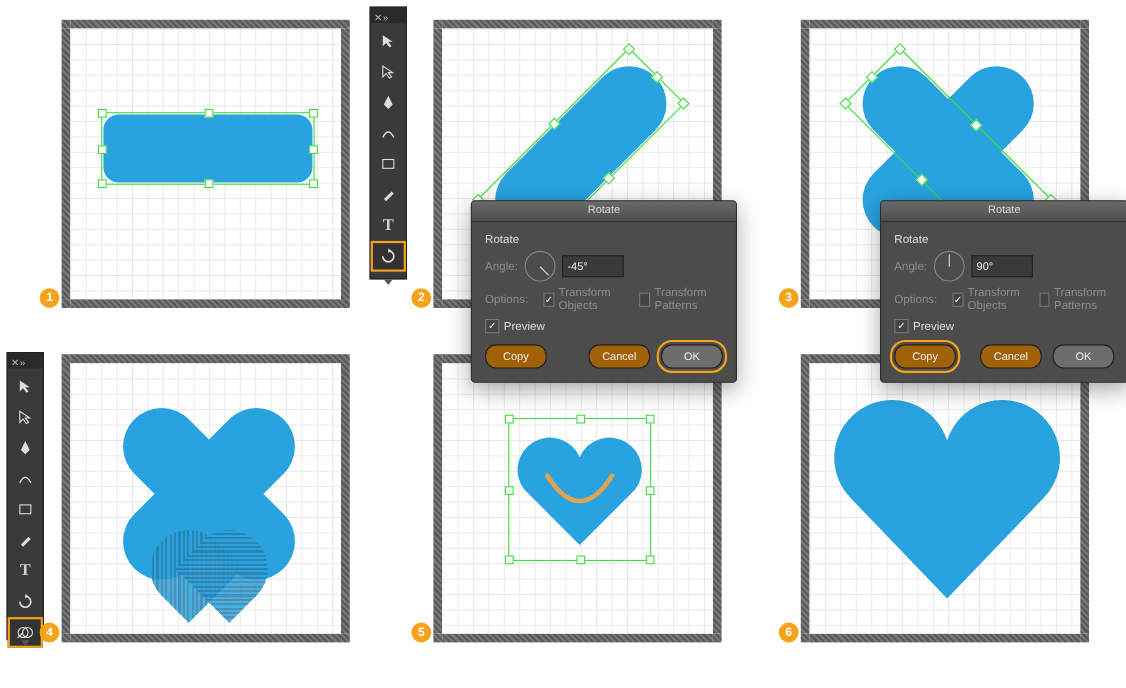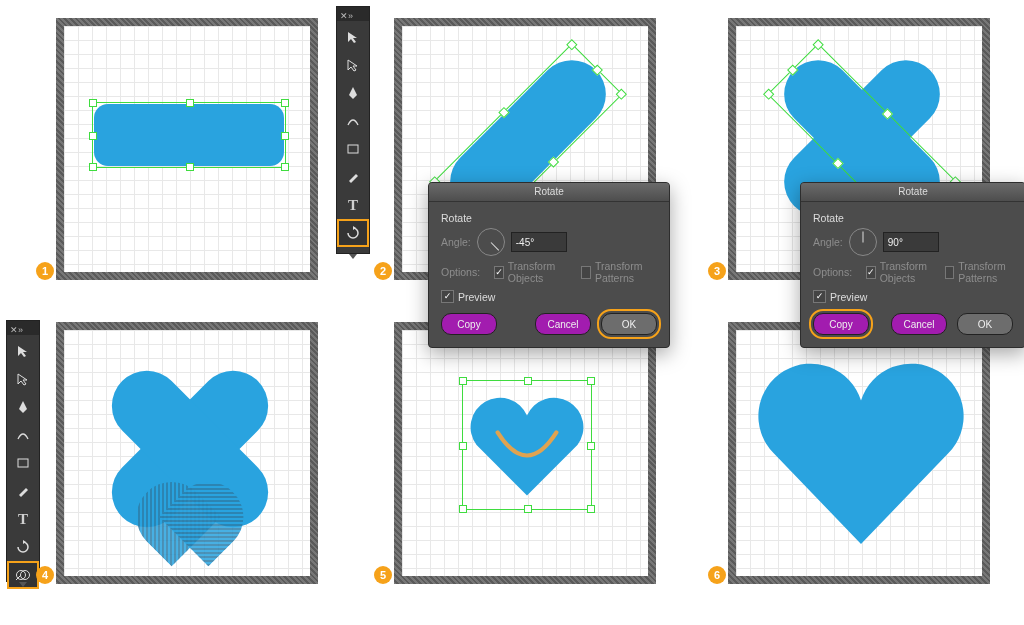--- a/index.html
+++ b/index.html
@@ -114,21 +114,21 @@
     position:absolute;left:50%;top:50%;width:11px;height:1px;background:#ddd;transform-origin:left center;
   }
   .dialog input.angle {
     width:46px;height:18px;border:1px solid #222;background:#3a3a3a;color:#eee;
     padding:0 4px;font-size:10px;
   }
   .dialog .chk{width:11px;height:11px;border:1px solid #777;background:#444;display:inline-flex;align-items:center;justify-content:center;}
   .dialog .chk.on::after{content:"✓";color:#fff;font-size:9px;line-height:1;}
   .dialog .btnrow{display:flex;gap:10px;justify-content:flex-end;margin-top:10px;}
   .dialog .btn{
-    min-width:54px;height:20px;border:1px solid #222;border-radius:10px;background:#a21caf;
+    min-width:54px;height:20px;border:1px solid #222;border-radius:10px;background:#a16207;
     display:flex;align-items:center;justify-content:center;color:#eee;font-size:10px;
   }
   .dialog .btn.def{ background:#6d6d6d; }
   .dialog .hi { outline:2px solid #f6a21a; outline-offset:2px; border-radius:10px;}
   .dimlbl{color:#8d8d8d;}
   .optline{display:flex;gap:14px;align-items:center;margin-top:2px;}
   .optline .sub{display:flex;gap:4px;align-items:center;}
   .previewline{display:flex;gap:4px;align-items:flex-end;margin-top:6px;}
   .copyleft{justify-content:space-between;}
   .pullleft{margin-right:auto;}

